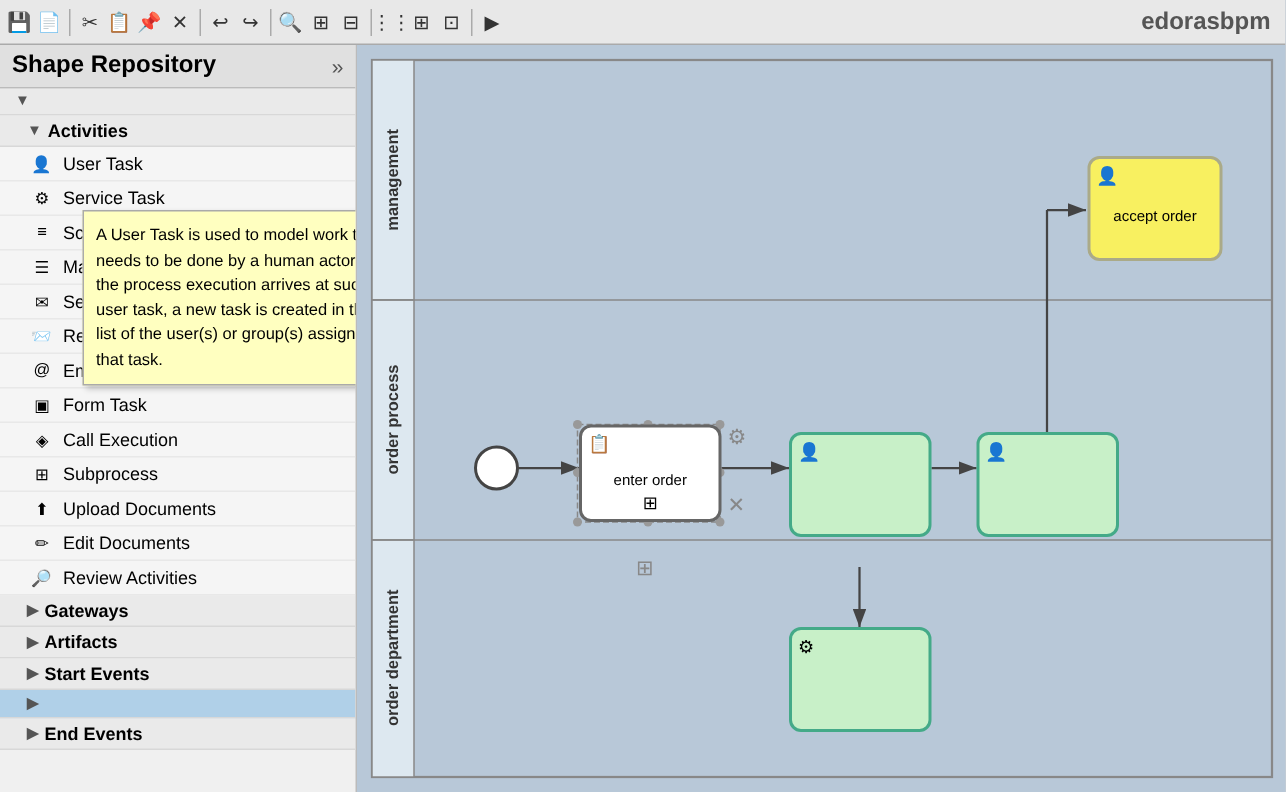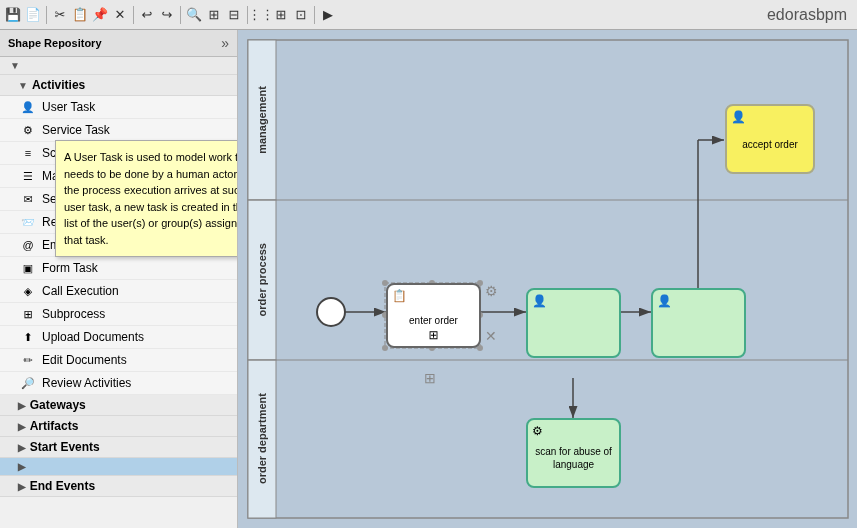--- a/index.html
+++ b/index.html
@@ -18,21 +18,21 @@
     .toolbar-btn {
       width: 18px; height: 18px;
       background: none; border: none; cursor: pointer;
       display: flex; align-items: center; justify-content: center;
       font-size: 13px; color: #333;
     }
     .toolbar-sep { width: 1px; height: 18px; background: #aaa; margin: 0 2px; }
     .brand {
       margin-left: auto;
       font-size: 16px;
-      font-weight: normal;
+      font-weight: bold;
       color: #e05000;
       padding-right: 6px;
     }
     .brand span { color: #555; }
 
     
     #main {
       display: flex;
       width: 857px;
       height: 498px;
@@ -51,21 +51,21 @@
     }
 
     #sidebar-header {
       background: #e0e0e0;
       border-bottom: 1px solid #bbb;
       padding: 5px 8px;
       display: flex;
       align-items: center;
       justify-content: space-between;
     }
-    #sidebar-header span { font-weight: bold; font-size: 11px; }
+    #sidebar-header span { font-weight: bold; font-size: 16px; }
     .sidebar-collapse-btn {
       background: none; border: none; cursor: pointer; font-size: 14px; color: #555;
     }
 
     #sidebar-content {
       overflow-y: auto;
       flex: 1;
     }
 
     .tree-section {
@@ -377,18 +377,17 @@
     <div class="bpmn-task task-green" style="left:288px; top:258px; width:95px; height:70px;">
       <span class="task-icon">👤</span>
     </div>
 
     <div class="bpmn-task task-green" style="left:413px; top:258px; width:95px; height:70px;">
       <span class="task-icon">👤</span>
     </div>
 
     <div class="bpmn-task task-green" style="left:288px; top:388px; width:95px; height:70px;">
       <span class="task-icon">⚙</span>
-      <span class="task-label">scan for abuse of language</span>
     </div>
 
   </div>
 
 </div>
 
 </body></html>

